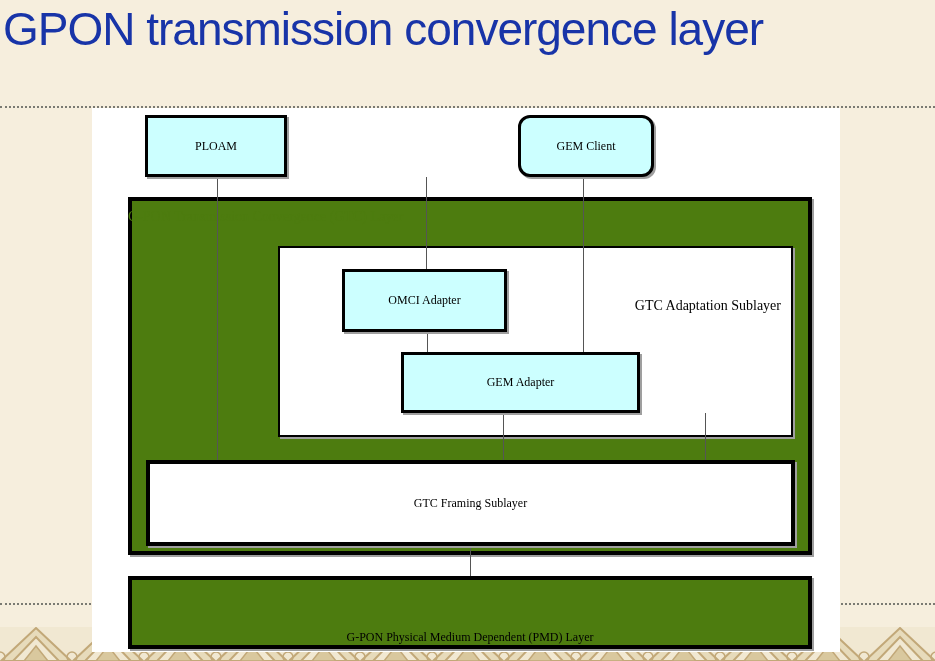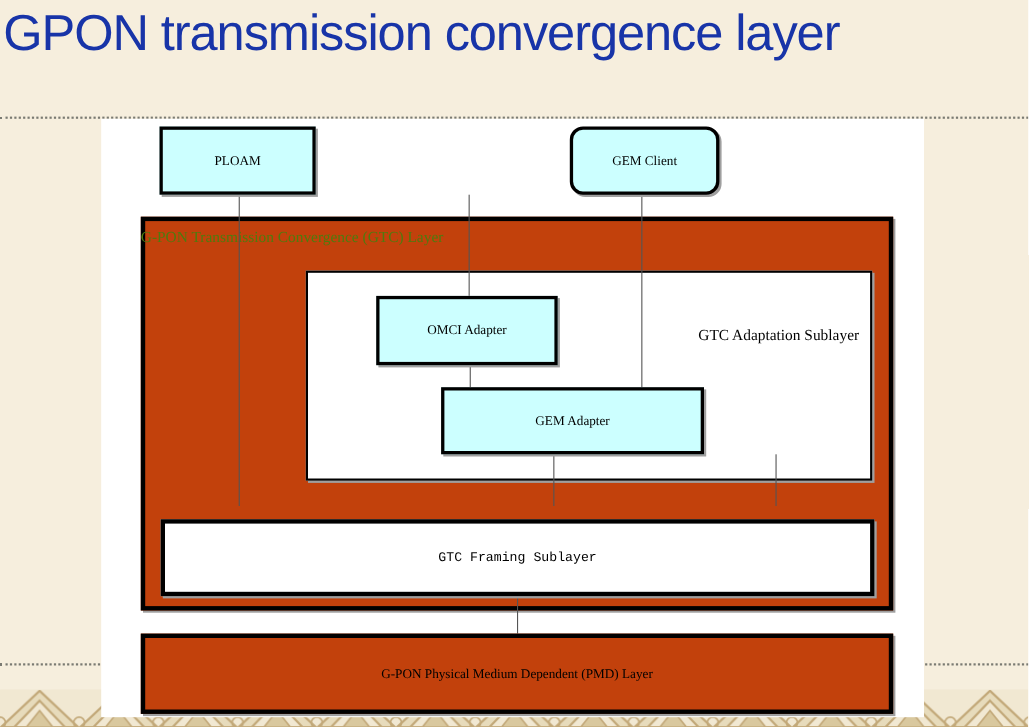--- a/index.html
+++ b/index.html
@@ -42,21 +42,21 @@
   }
   .cyan{
     background:#ccffff;
     border:3px solid #000;
     box-shadow:2px 2px 0 #9f9f9f;
   }
   .thick{
     border:4px solid #000;
     box-shadow:2px 2px 0 #9f9f9f;
   }
-  .gray-fill{background:#c2410c;}
+  .gray-fill{background:#4d7c0f;align-items:flex-end;}
   .white-fill{background:#ffffff;}
   
   .b-ploam{left:53px;top:7px;width:142px;height:62px;}
   .b-omci{left:259px;top:7px;width:142px;height:62px;}
   .b-gemclient{left:426px;top:7px;width:136px;height:62px;border-radius:12px;}
   
   .b-gtc{left:36px;top:89px;width:684px;height:358px;}
   .gtc-label{
     position:absolute;left:36px;top:101px;width:684px;
     text-align:left;font-size:14px;color:#4d7c0f;
@@ -69,21 +69,21 @@
     box-sizing:border-box;
     position:absolute;
   }
   .adapt-label{
     position:absolute;right:10px;top:18px;
     font-size:14px;color:#000;margin-top:32px;
   }
   .b-omciadapter{left:250px;top:161px;width:165px;height:63px;}
   .b-gemadapter{left:289px;top:244px;width:239px;height:61px;margin-left:20px;}
   .b-dba{left:544px;top:244px;width:139px;height:61px;}
-  .b-framing{left:54px;top:364px;width:649px;height:70px;font-family:Liberation Mono, monospace;}
+  .b-framing{left:54px;top:352px;width:649px;height:86px;}
   .b-pmd{left:36px;top:468px;width:684px;height:73px;}
   
   .conn{position:absolute;width:1px;background:#555;}
   .c-ploam{left:125px;top:69px;height:283px;}
   .c-omci{left:334px;top:69px;height:92px;}
   .c-gemclient{left:491px;top:69px;height:175px;}
   .c-omciadapter{left:335px;top:224px;height:20px;}
   .c-gemadapter{left:411px;top:305px;height:47px;}
   .c-dba{left:613px;top:305px;height:47px;}
   .c-framing{left:378px;top:422px;height:46px;}

